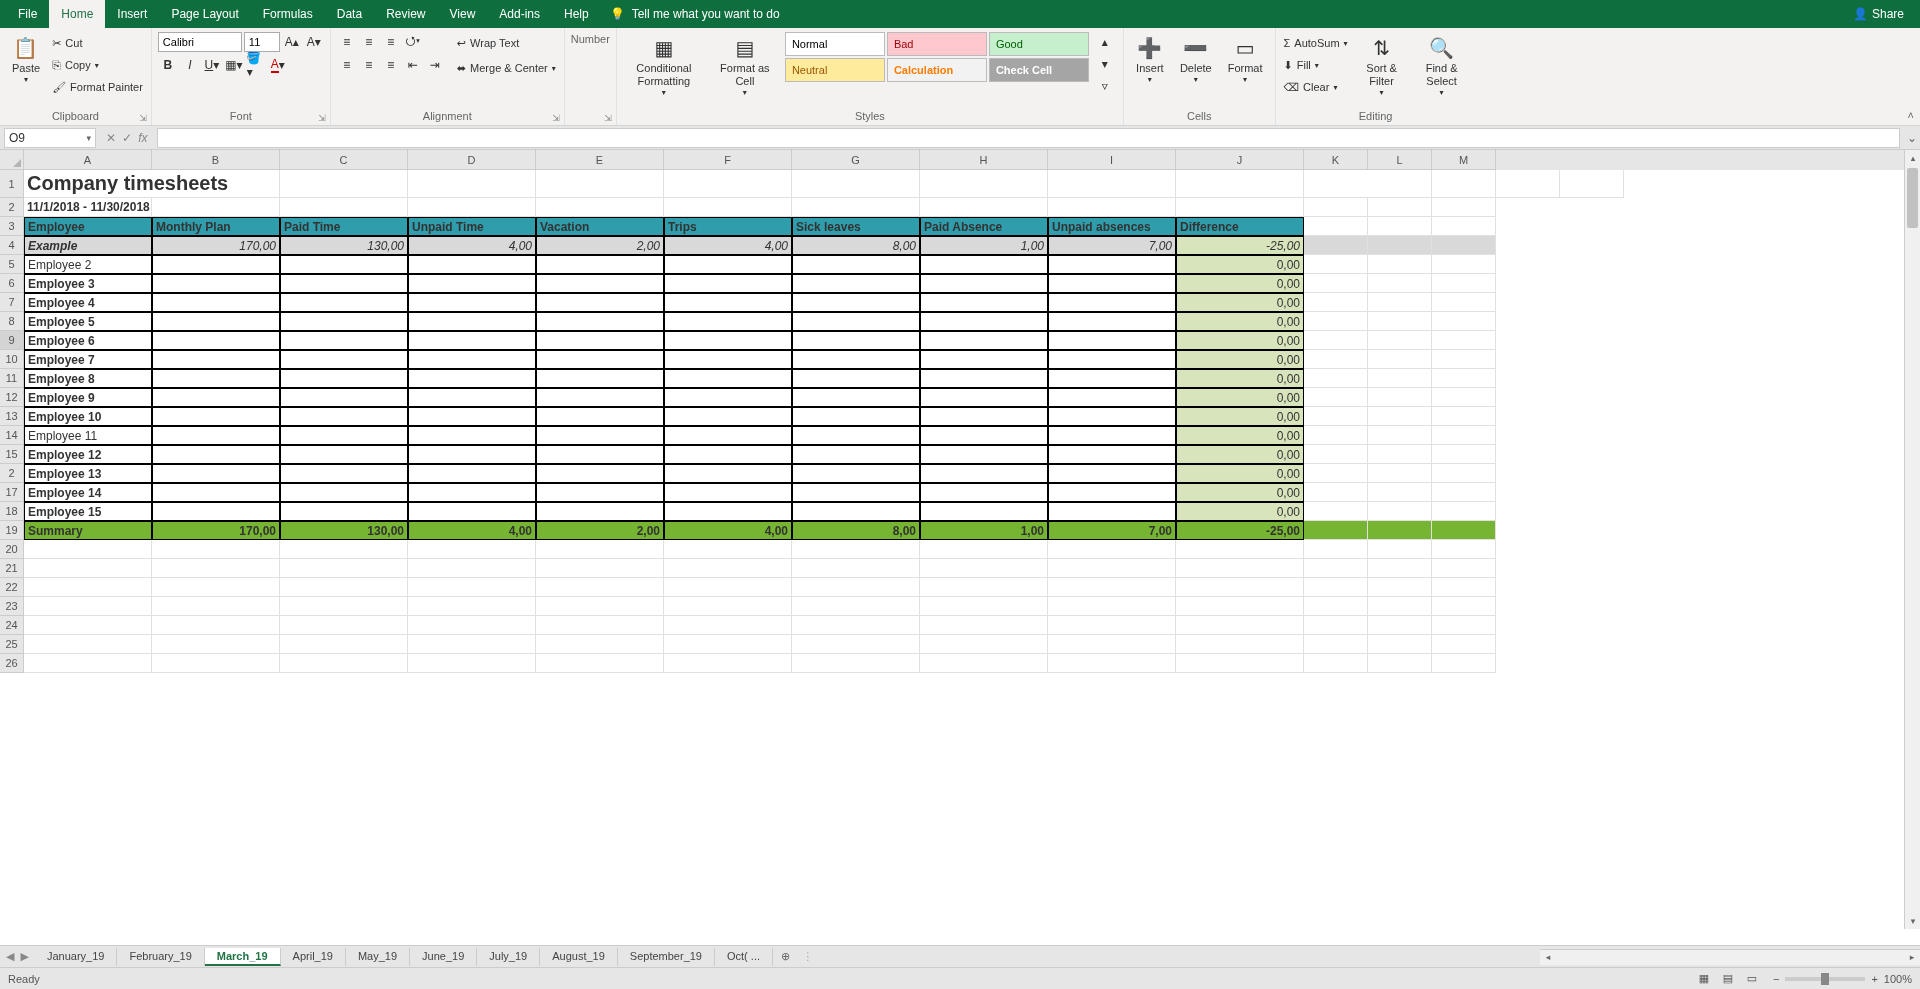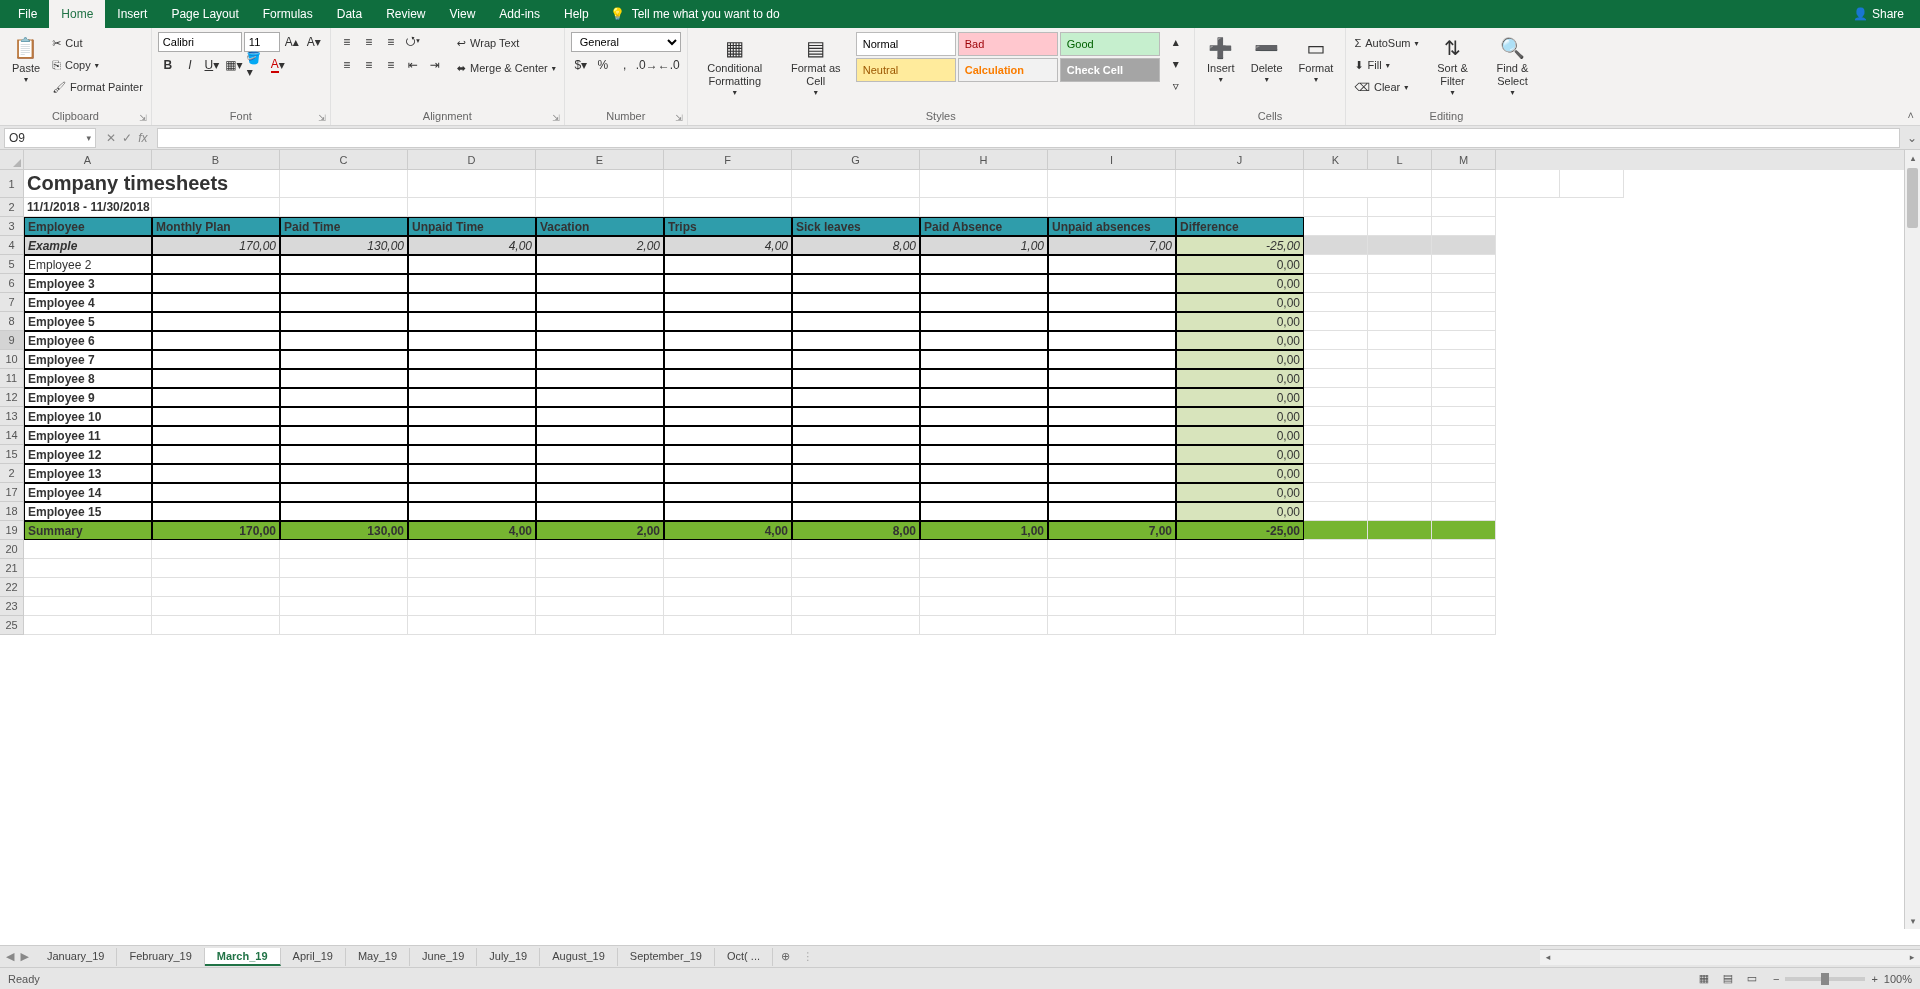--- a/index.html
+++ b/index.html
@@ -196,34 +196,20 @@
             <span>Merge &amp; Center</span>
             <span style="font-size:8px">▾</span>
           </div>
       </div>
     </div>
     <div class="group-label">Alignment</div>
     <div class="dlg">⇲</div>
   </div>
 
   <div class="ribbon-group">
-    <div class="group-body">
-      <div class="col" style="gap:3px">
-        <select class="fake" style="width:110px">
-          <option>General</option>
-        </select>
-        <div class="btnrow">
-          <div class="sq">$▾</div>
-          <div class="sq">%</div>
-          <div class="sq">,</div>
-          <div class="sq">.0→</div>
-          <div class="sq">←.0</div>
-        </div>
-      </div>
-    </div>
     <div class="group-label">Number</div>
     <div class="dlg">⇲</div>
   </div>
 
   <div class="ribbon-group">
     <div class="group-body">
       <div class="big-btn">
         <div class="ico">▦</div>
         <span style="width:70px">Conditional Formatting</span>
           <span style="font-size:8px">▾</span>
@@ -542,21 +528,21 @@
           <div class="cell cG data-border r " style=""></div>
           <div class="cell cH data-border r " style=""></div>
           <div class="cell cI data-border r " style=""></div>
           <div class="cell cJ data-border r diff-col " style="">0,00</div>
           <div class="cell cK  " style=""></div>
           <div class="cell cL  " style=""></div>
           <div class="cell cM  " style=""></div>
         </div>
         <div class="row">
           <div class="rowhdr">14</div>
-          <div class="cell cA data-border " style="font-weight:bold">Employee 11</div>
+          <div class="cell cA data-border " style="font-weight:normal">Employee 11</div>
           <div class="cell cB data-border r " style=""></div>
           <div class="cell cC data-border r " style=""></div>
           <div class="cell cD data-border r " style=""></div>
           <div class="cell cE data-border r " style=""></div>
           <div class="cell cF data-border r " style=""></div>
           <div class="cell cG data-border r " style=""></div>
           <div class="cell cH data-border r " style=""></div>
           <div class="cell cI data-border r " style=""></div>
           <div class="cell cJ data-border r diff-col " style="">0,00</div>
           <div class="cell cK  " style=""></div>
@@ -701,21 +687,53 @@
           <div class="cell cF  " style=""></div>
           <div class="cell cG  " style=""></div>
           <div class="cell cH  " style=""></div>
           <div class="cell cI  " style=""></div>
           <div class="cell cJ  " style=""></div>
           <div class="cell cK  " style=""></div>
           <div class="cell cL  " style=""></div>
           <div class="cell cM  " style=""></div>
         </div>
         <div class="row">
+          <div class="rowhdr">24</div>
+          <div class="cell cA  " style=""></div>
+          <div class="cell cB  " style=""></div>
+          <div class="cell cC  " style=""></div>
+          <div class="cell cD  " style=""></div>
+          <div class="cell cE  " style=""></div>
+          <div class="cell cF  " style=""></div>
+          <div class="cell cG  " style=""></div>
+          <div class="cell cH  " style=""></div>
+          <div class="cell cI  " style=""></div>
+          <div class="cell cJ  " style=""></div>
+          <div class="cell cK  " style=""></div>
+          <div class="cell cL  " style=""></div>
+          <div class="cell cM  " style=""></div>
+        </div>
+        <div class="row">
           <div class="rowhdr">25</div>
+          <div class="cell cA  " style=""></div>
+          <div class="cell cB  " style=""></div>
+          <div class="cell cC  " style=""></div>
+          <div class="cell cD  " style=""></div>
+          <div class="cell cE  " style=""></div>
+          <div class="cell cF  " style=""></div>
+          <div class="cell cG  " style=""></div>
+          <div class="cell cH  " style=""></div>
+          <div class="cell cI  " style=""></div>
+          <div class="cell cJ  " style=""></div>
+          <div class="cell cK  " style=""></div>
+          <div class="cell cL  " style=""></div>
+          <div class="cell cM  " style=""></div>
+        </div>
+        <div class="row">
+          <div class="rowhdr">26</div>
           <div class="cell cA  " style=""></div>
           <div class="cell cB  " style=""></div>
           <div class="cell cC  " style=""></div>
           <div class="cell cD  " style=""></div>
           <div class="cell cE  " style=""></div>
           <div class="cell cF  " style=""></div>
           <div class="cell cG  " style=""></div>
           <div class="cell cH  " style=""></div>
           <div class="cell cI  " style=""></div>
           <div class="cell cJ  " style=""></div>

